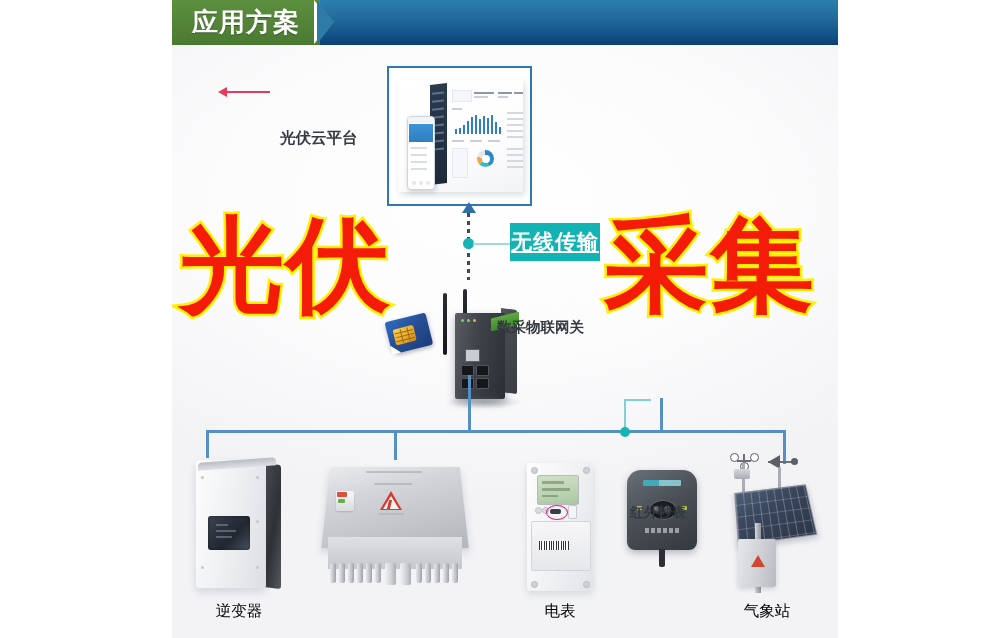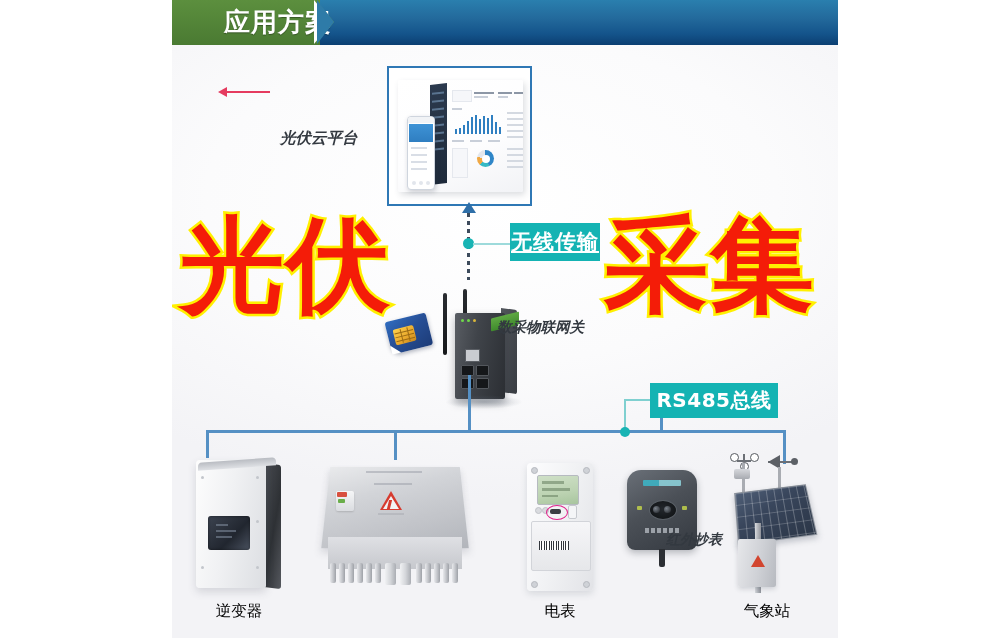--- a/index.html
+++ b/index.html
@@ -18,21 +18,20 @@
   #header-tag{
     position:absolute;left:0;top:0;width:148px;height:45px;
     background:linear-gradient(180deg,#5c8f3e 0%,#4a7a32 100%);
     z-index:3;
   }
   #header-tag-label{
     position:absolute;left:0;top:0;width:148px;height:45px;
     display:flex;align-items:center;justify-content:center;
     color:#ffffff;font-size:26px;font-weight:bold;letter-spacing:1px;
     text-shadow:0 1px 1px rgba(0,0,0,.35);
-    margin-left:32px;
   }
   #header-chevron{
     position:absolute;left:144px;top:0;width:0;height:0;z-index:4;
     border-top:22.5px solid transparent;border-bottom:22.5px solid transparent;
     border-left:18px solid #5c8f3e;
   }
   #header-chevron-inner{
     position:absolute;left:142px;top:0;width:0;height:0;z-index:5;
     border-top:22.5px solid transparent;border-bottom:22.5px solid transparent;
     border-left:18px solid #ffffff;
@@ -51,21 +50,21 @@
 
   
   #canvas{
     position:absolute;left:172px;top:45px;width:666px;height:593px;
     background:
       radial-gradient(ellipse 520px 300px at 48% 26%, #ffffff 0%, #fbfbfc 55%, #f3f3f6 100%),
       linear-gradient(180deg,#fafafb 0%,#f2f2f5 100%);
     overflow:hidden;
   }
 
-  .lbl-dark{color:#333940;font-weight:bold;white-space:nowrap;font-style:italic;}
+  .lbl-dark{color:#333940;font-weight:bold;white-space:nowrap;}
 
   
   #cloud-box{
     position:absolute;left:215px;top:21px;width:145px;height:140px;
     border:2px solid #2f78b5;background:#ffffff;box-sizing:border-box;
     overflow:hidden;
   }
   #cloud-dash{
     position:absolute;left:9px;top:12px;width:125px;height:112px;
     background:linear-gradient(160deg,#ffffff 0%,#fdfdfe 60%,#f2f3f6 100%);
@@ -99,21 +98,21 @@
     box-shadow:1px 2px 5px rgba(40,50,70,.22);overflow:hidden;
   }
   #phone-top{position:absolute;left:0;top:0;width:100%;height:6px;background:#f1f3f6;}
   #phone-hero{position:absolute;left:1px;top:7px;width:24px;height:18px;background:linear-gradient(180deg,#3e93d6 0%,#2f7ec1 100%);}
   .phone-row{position:absolute;left:3px;width:16px;height:1.5px;background:#d9dee6;}
   .phone-nav{position:absolute;bottom:4px;width:4px;height:4px;border-radius:50%;background:#e2e6ec;}
 
   
   #cloud-label{position:absolute;left:108px;top:83px;font-size:15.5px;}
   #gw-label{position:absolute;left:325px;top:273px;font-size:14.5px;}
-  #ir-label{position:absolute;left:458px;top:486px;font-size:14px;margin-left:36px;}
+  #ir-label{position:absolute;left:458px;top:459px;font-size:14px;}
 
   .dev-label{position:absolute;font-size:15.5px;text-align:center;}
 
   
   #wl-dots{
     position:absolute;left:295px;top:168px;width:3px;height:67px;
     background:repeating-linear-gradient(180deg,#3d4b5c 0 4px,rgba(0,0,0,0) 4px 8px);
   }
   #wl-arrow{
     position:absolute;left:289.5px;top:157px;width:0;height:0;
@@ -463,21 +462,20 @@
 
   <div id="bus-riser"></div>
   <div id="bus-h"></div>
   <div class="bus-drop" style="left:34px;height:28px"></div>
   <div class="bus-drop" style="left:222px;height:30px"></div>
   <div class="bus-drop" style="left:611px;height:34px"></div>
   <div class="bus-drop" style="left:488px;top:353px;height:34px"></div>
   <div id="rs485-leader-v"></div>
   <div id="rs485-leader-h"></div>
   <div id="rs485-dot"></div>
-  <div class="tag-teal" id="tag-rs485">RS485总线</div>
 
   <div class="device" id="inverter">
     <div id="inv-side"></div>
     <div id="inv-body">
       <div id="inv-top"></div>
       <div id="inv-screen">
         <div class="inv-scr" style="top:8px"></div>
         <div class="inv-scr" style="top:14px;width:20px"></div>
         <div class="inv-scr" style="top:20px;width:16px"></div>
       </div>

